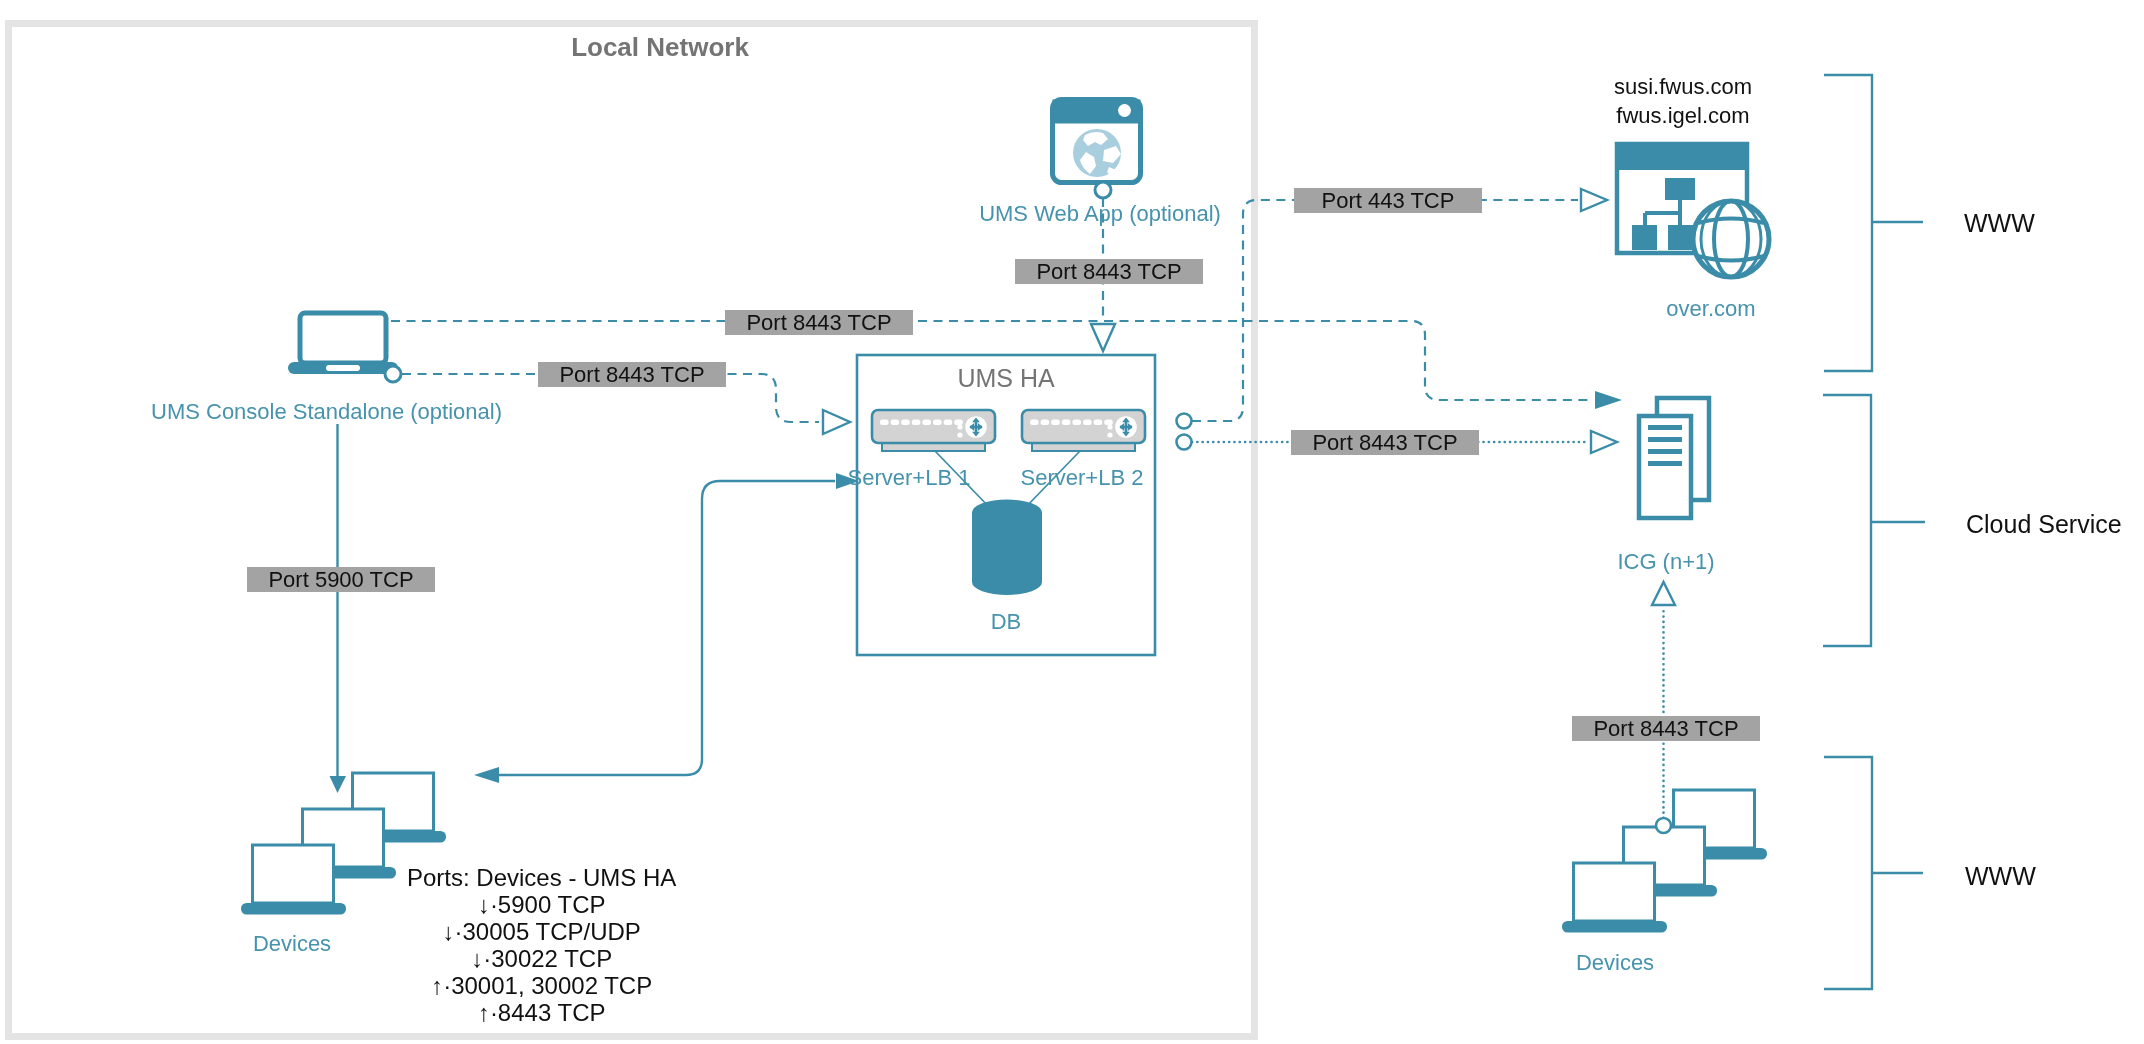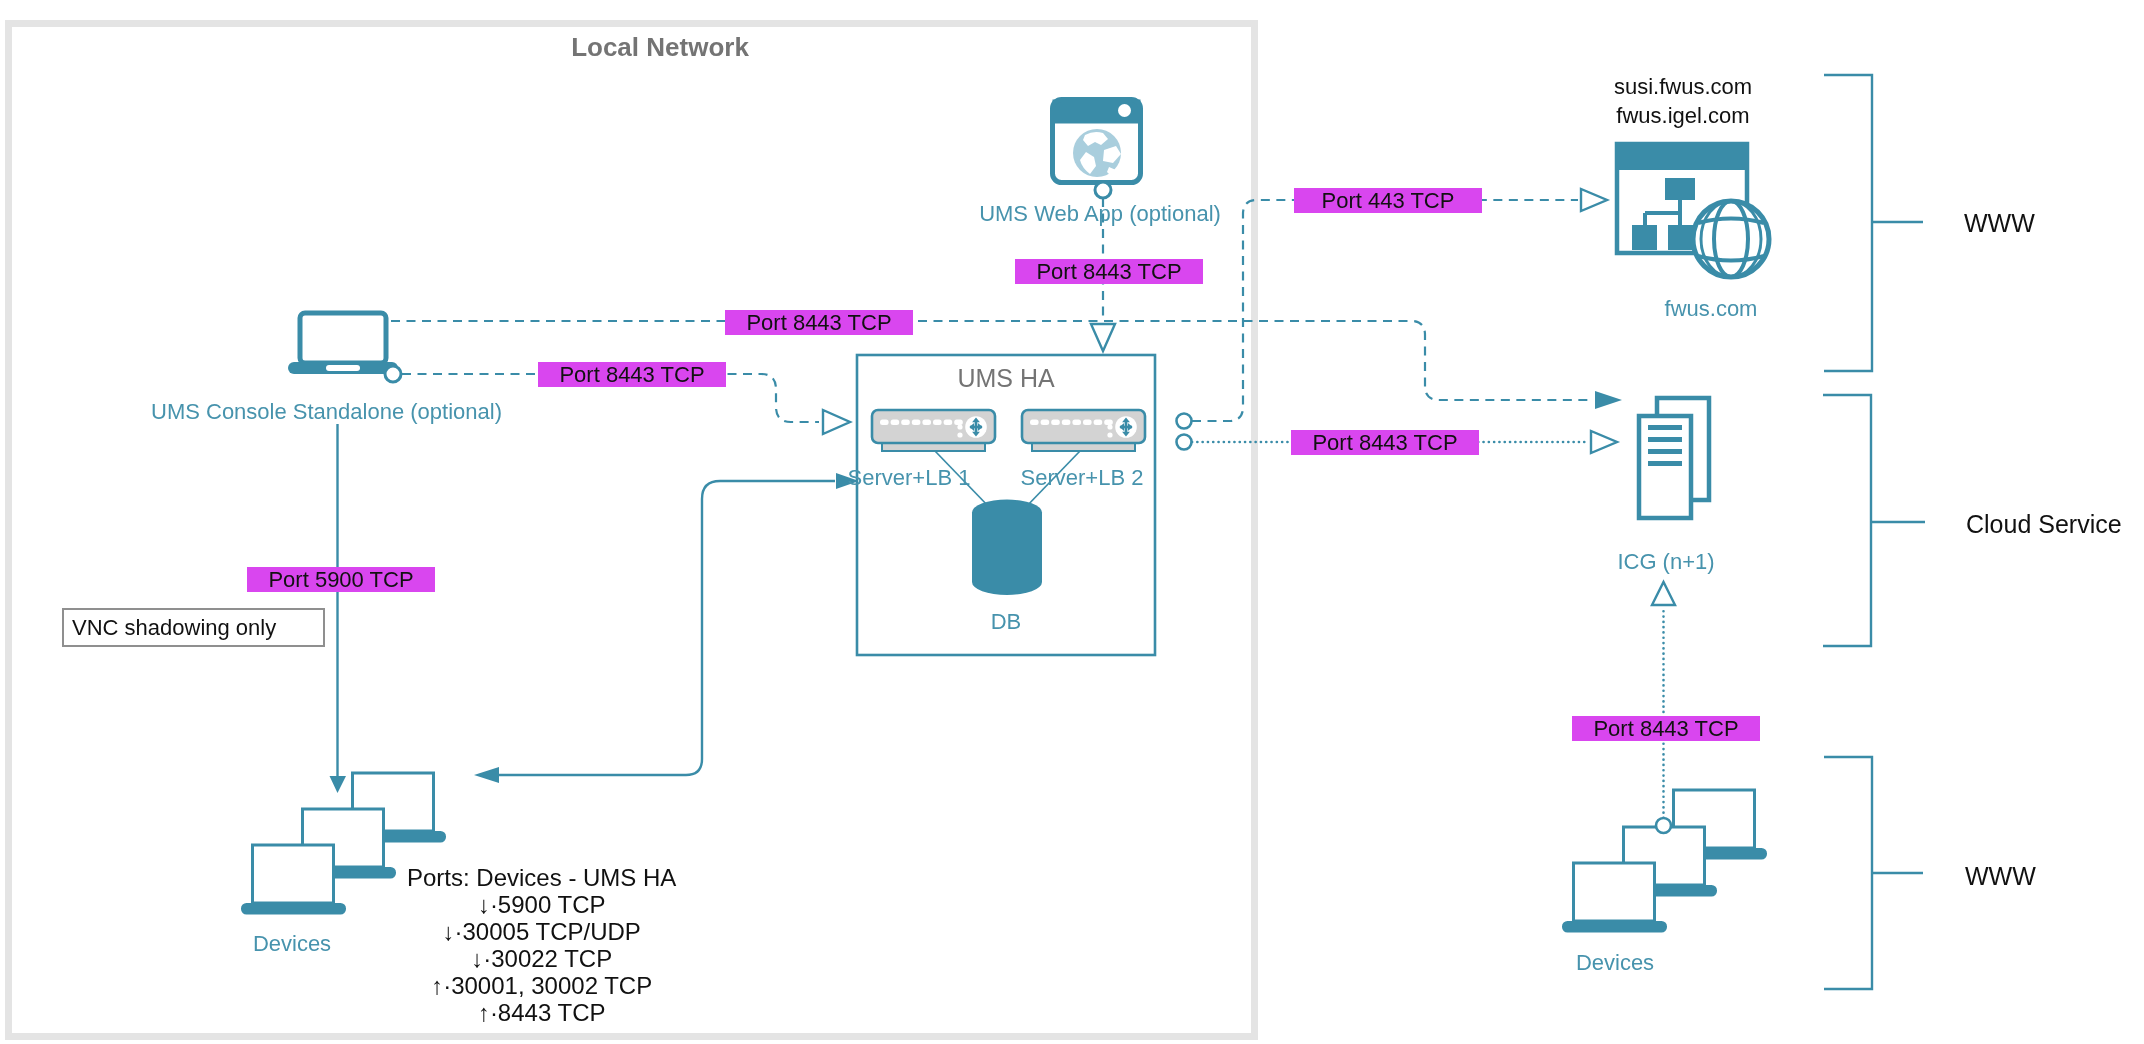--- a/index.html
+++ b/index.html
@@ -2,21 +2,21 @@
 <html><head>
 <meta charset="utf-8">
 <style>
   html,body{margin:0;padding:0;background:#fff;}
   #stage{position:relative;width:2144px;height:1044px;background:#fff;overflow:hidden;
          font-family:"Liberation Sans",sans-serif;}
   #art{position:absolute;left:0;top:0;}
   .lbl{position:absolute;white-space:nowrap;line-height:1.15;font-size:22px;color:#111;}
   .teal{color:#4793ad;}
   .ctr{text-align:center;}
-  .onln{background:#d946ef;padding:0 4px;}
+  .onln{background:#a3a3a3;padding:0 4px;}
   .titleMain{font-size:26px;font-weight:bold;color:#747474;}
   .titleBox{font-size:25px;color:#747474;}
   .callout{position:absolute;border:2px solid #8f8f8f;background:#fff;color:#111;
            font-size:22px;display:flex;align-items:center;box-sizing:border-box;}
   .zone{font-size:25px;color:#111;}
   .ports{position:absolute;font-size:24px;line-height:27px;color:#111;text-align:center;}
 </style>
 </head>
 <body>
 
@@ -176,36 +176,35 @@
 <div class="lbl titleMain ctr" style="left:557px;top:33px;width:206px;">Local Network</div>
 
 
 <div class="lbl ctr onln" style="left:725px;top:310px;width:180px;">Port 8443 TCP</div>
 <div class="lbl ctr onln" style="left:538px;top:362px;width:180px;">Port 8443 TCP</div>
 
 <div class="lbl teal" style="left:151px;top:399px;">UMS Console Standalone (optional)</div>
 
 <div class="lbl ctr onln" style="left:247px;top:567px;width:180px;">Port 5900 TCP</div>
 
-<div class="callout" style="left:62px;top:608px;width:263px;height:39px;padding-left:8px;">VNC shadowing only</div>
 
 <div class="lbl titleBox ctr" style="left:926px;top:364px;width:160px;">UMS HA</div>
 <div class="lbl teal ctr" style="left:834px;top:465px;width:150px;">Server+LB 1</div>
 <div class="lbl teal ctr" style="left:1007px;top:465px;width:150px;">Server+LB 2</div>
 <div class="lbl teal ctr" style="left:956px;top:609px;width:100px;">DB</div>
 
 <div class="lbl teal ctr" style="left:975px;top:201px;width:250px;">UMS Web App (optional)</div>
 <div class="lbl ctr onln" style="left:1015px;top:259px;width:180px;">Port 8443 TCP</div>
 
 <div class="lbl ctr onln" style="left:1294px;top:188px;width:180px;">Port 443 TCP</div>
 <div class="lbl ctr onln" style="left:1291px;top:430px;width:180px;">Port 8443 TCP</div>
 
 <div class="lbl ctr" style="left:1583px;top:74px;width:200px;">susi.fwus.com</div>
 <div class="lbl ctr" style="left:1583px;top:103px;width:200px;">fwus.igel.com</div>
-<div class="lbl teal ctr" style="left:1611px;top:296px;width:200px;">fwus.com</div>
+<div class="lbl teal ctr" style="left:1611px;top:296px;width:200px;">over.com</div>
 
 <div class="lbl teal ctr" style="left:1566px;top:549px;width:200px;">ICG (n+1)</div>
 <div class="lbl ctr onln" style="left:1572px;top:716px;width:180px;">Port 8443 TCP</div>
 
 <div class="lbl teal ctr" style="left:217px;top:931px;width:150px;">Devices</div>
 <div class="lbl teal ctr" style="left:1540px;top:950px;width:150px;">Devices</div>
 
 <div class="ports" style="left:407px;top:864px;">
   <div>Ports: Devices - UMS HA</div>
   <div>↓·5900 TCP</div>

